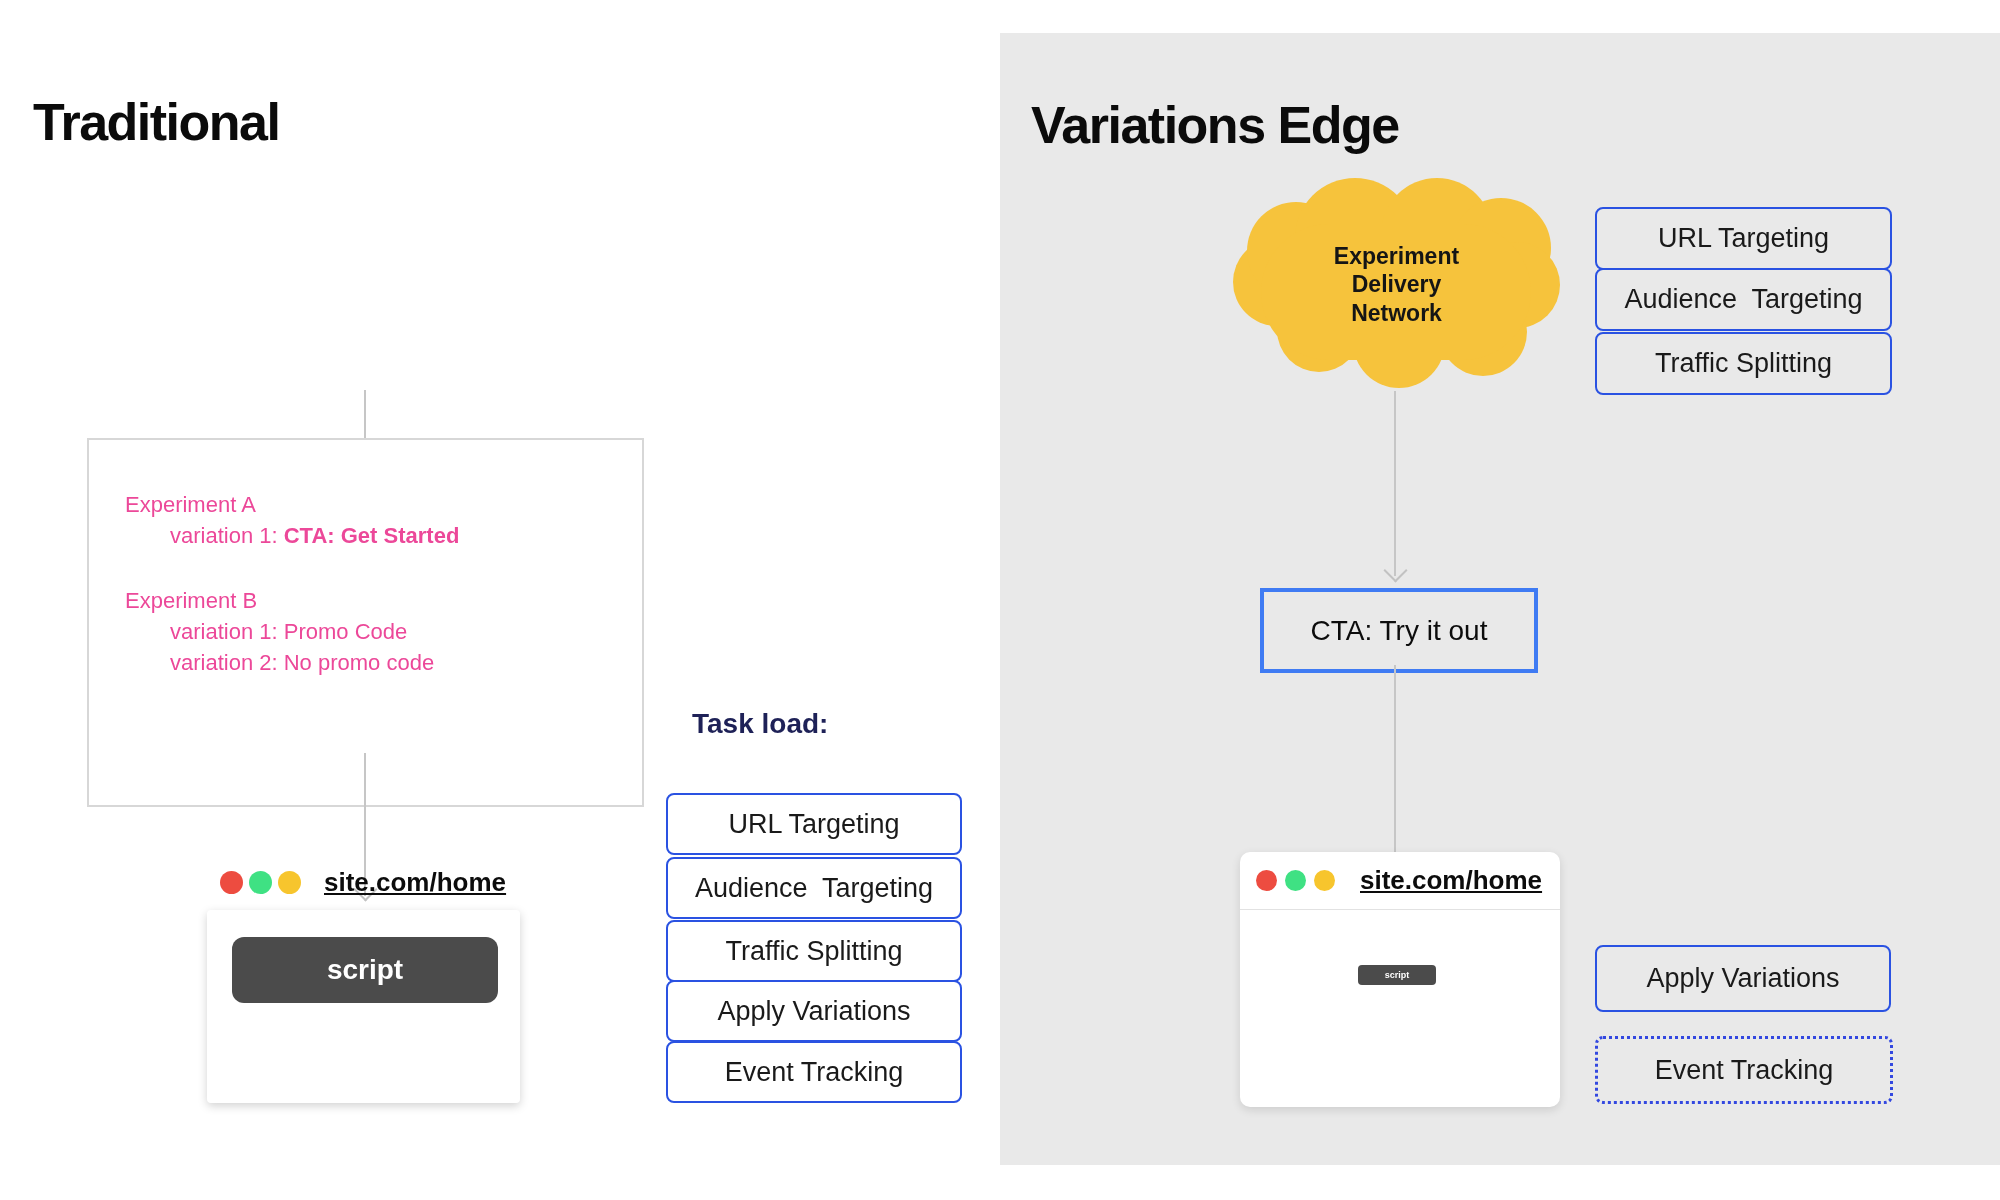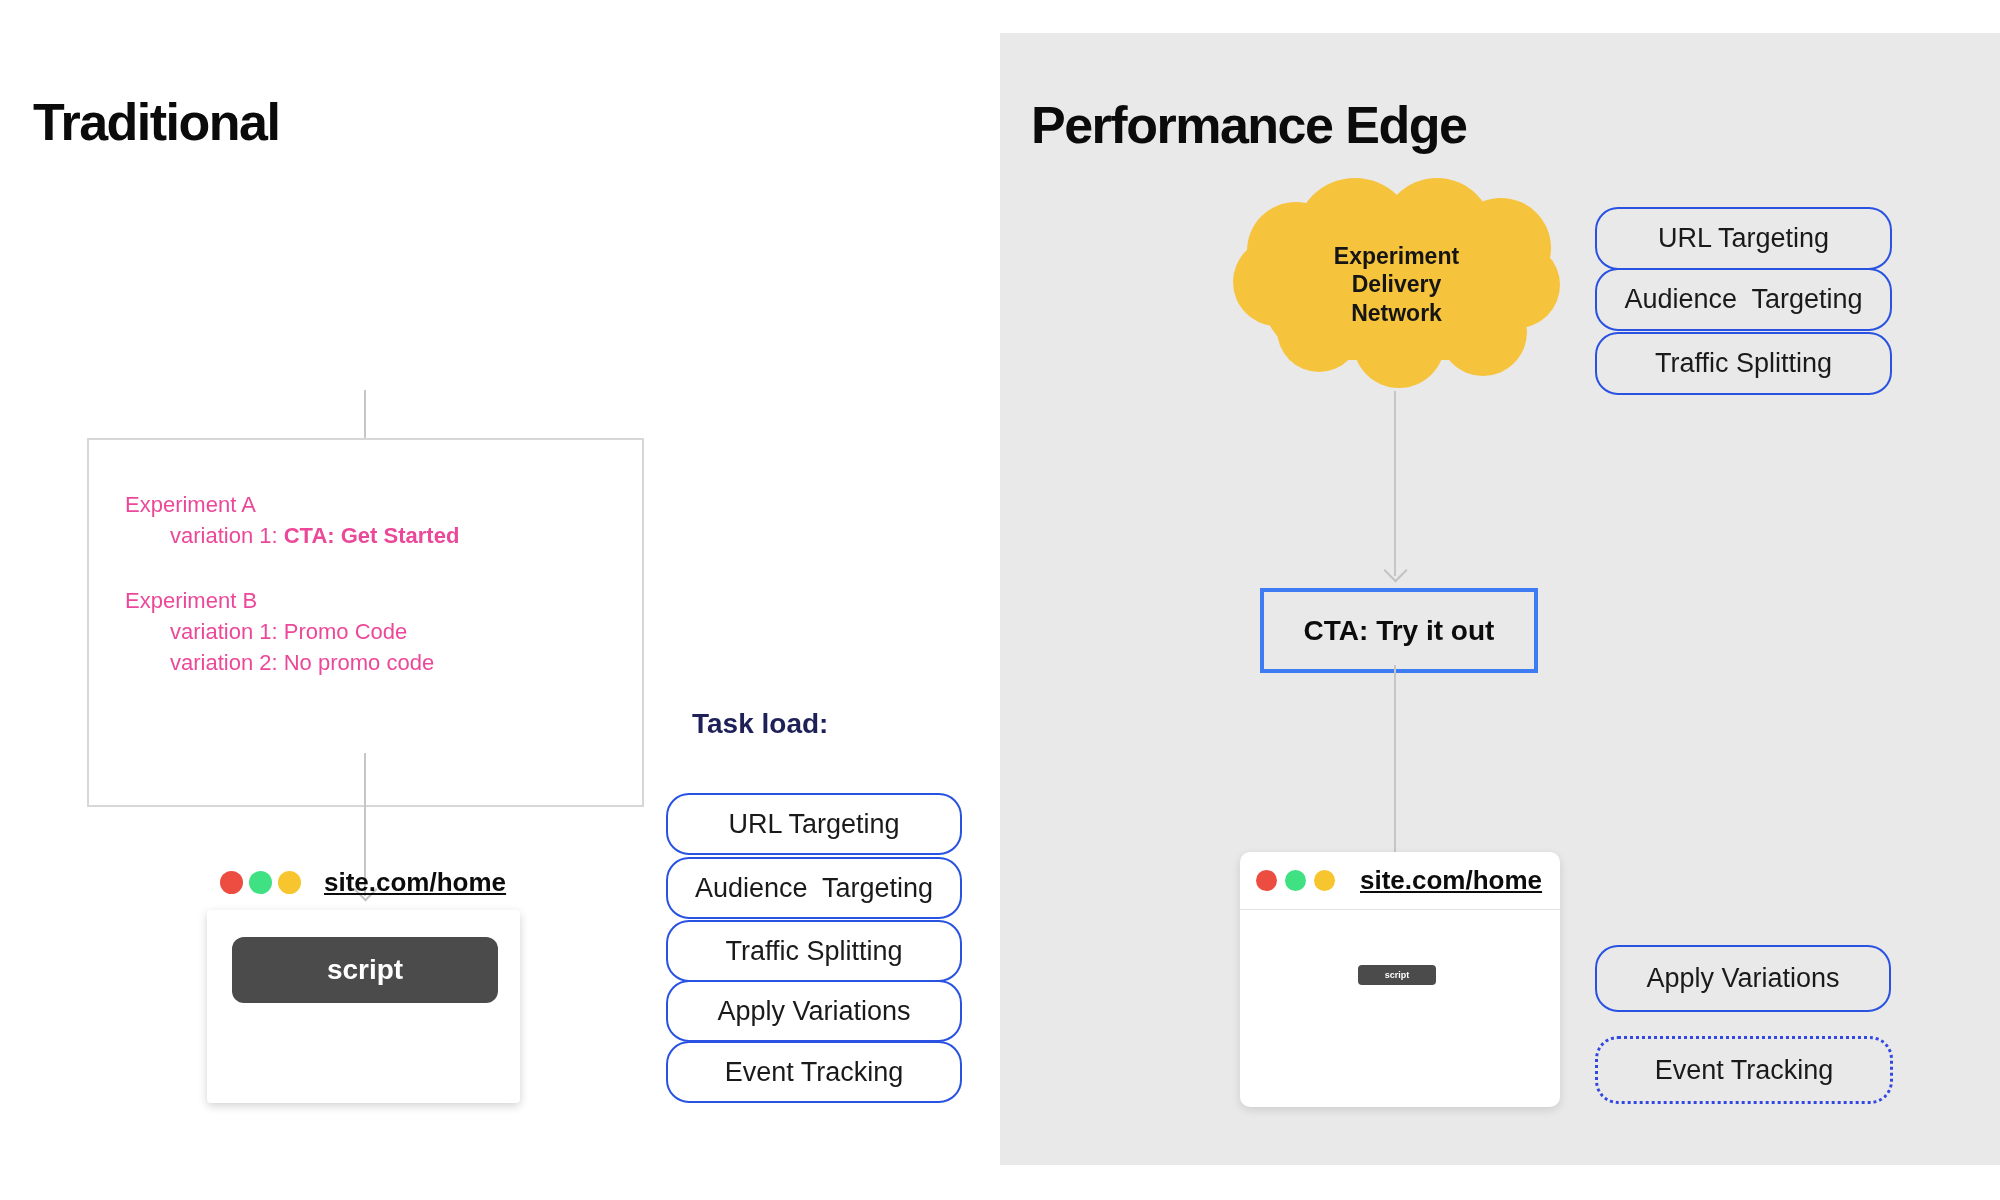--- a/index.html
+++ b/index.html
@@ -36,28 +36,28 @@
 
   
   .exp-box{left:87px;top:438px;width:553px;height:365px;background:#fff;border:2px solid #d7d7d7;}
   .exp-text{left:125px;top:489px;font-size:22px;line-height:31px;color:#ec4899;}
   .indent{padding-left:45px;white-space:pre;}
   .exp-gap{height:34px;}
   .bold{font-weight:bold;}
 
   
   .task-heading{font-size:28px;font-weight:bold;color:#1e2157;white-space:pre;}
-  .blue-box{position:absolute;border:2.5px solid #2a52e2;border-radius:23px;background:#ffffff;
+  .blue-box{position:absolute;border:2.5px solid #2a52e2;border-radius:8px;background:#ffffff;
     display:flex;align-items:center;justify-content:center;font-size:27px;color:#1a1a1a;white-space:pre;}
   .blue-box.transparent{background:transparent;}
   .blue-box.dotted{border:3px dotted #3348e0;}
 
   
   .cta-box{left:1260px;top:588px;width:270px;height:77px;border:4px solid #3f7bf3;background:#e9e9e9;
-    display:flex;align-items:center;justify-content:center;font-size:28px;font-weight:bold;color:#0c0c0c;white-space:pre;}
+    display:flex;align-items:center;justify-content:center;font-size:28px;font-weight:normal;color:#0c0c0c;white-space:pre;}
 
   
   .dot{width:23px;height:23px;border-radius:50%;flex:none;}
   .dot-sm{width:21px;height:21px;border-radius:50%;flex:none;}
   .dot-red{background:#ed4c40;} .dot-green{background:#3fe183;} .dot-yellow{background:#f7c52d;}
   .url-label{font-weight:bold;font-size:26px;color:#0c0c0c;white-space:pre;text-decoration:underline;}
   .win-left{left:207px;top:910px;width:313px;height:193px;background:#fff;border-radius:4px;box-shadow:0 3px 10px rgba(0,0,0,0.18);}
   .script-btn{left:25px;top:27px;width:266px;height:66px;border-radius:12px;background:#4b4b4b;
     display:flex;align-items:center;justify-content:center;color:#fff;font-weight:bold;font-size:28px;white-space:pre;}
   .label-row{left:220px;top:869px;display:flex;align-items:center;gap:6px;height:26px;}
@@ -112,21 +112,21 @@
 
     <div class="blue-box" style="left:666px;top:793px;width:292px;height:58px;">URL Targeting</div>
     <div class="blue-box" style="left:666px;top:857px;width:292px;height:58px;">Audience  Targeting</div>
     <div class="blue-box" style="left:666px;top:920px;width:292px;height:58px;">Traffic Splitting</div>
     <div class="blue-box" style="left:666px;top:980px;width:292px;height:58px;">Apply Variations</div>
     <div class="blue-box" style="left:666px;top:1041px;width:292px;height:58px;">Event Tracking</div>
   </section>
 
   <section class="abs" style="inset:0;">
 
-    <h1 class="abs big-title" style="left:1031px;top:95px;margin:0;">Performance Edge</h1>
+    <h1 class="abs big-title" style="left:1031px;top:95px;margin:0;">Variations Edge</h1>
 
     <div class="abs cloud cloud-yellow" style="left:1233px;top:178px;">
       <span class="puff p1"></span>
       <span class="puff p2"></span>
       <span class="puff p3"></span>
       <span class="puff p4"></span>
       <span class="puff p5"></span>
       <span class="puff p6"></span>
       <span class="puff p7"></span>
       <span class="puff p8"></span>

